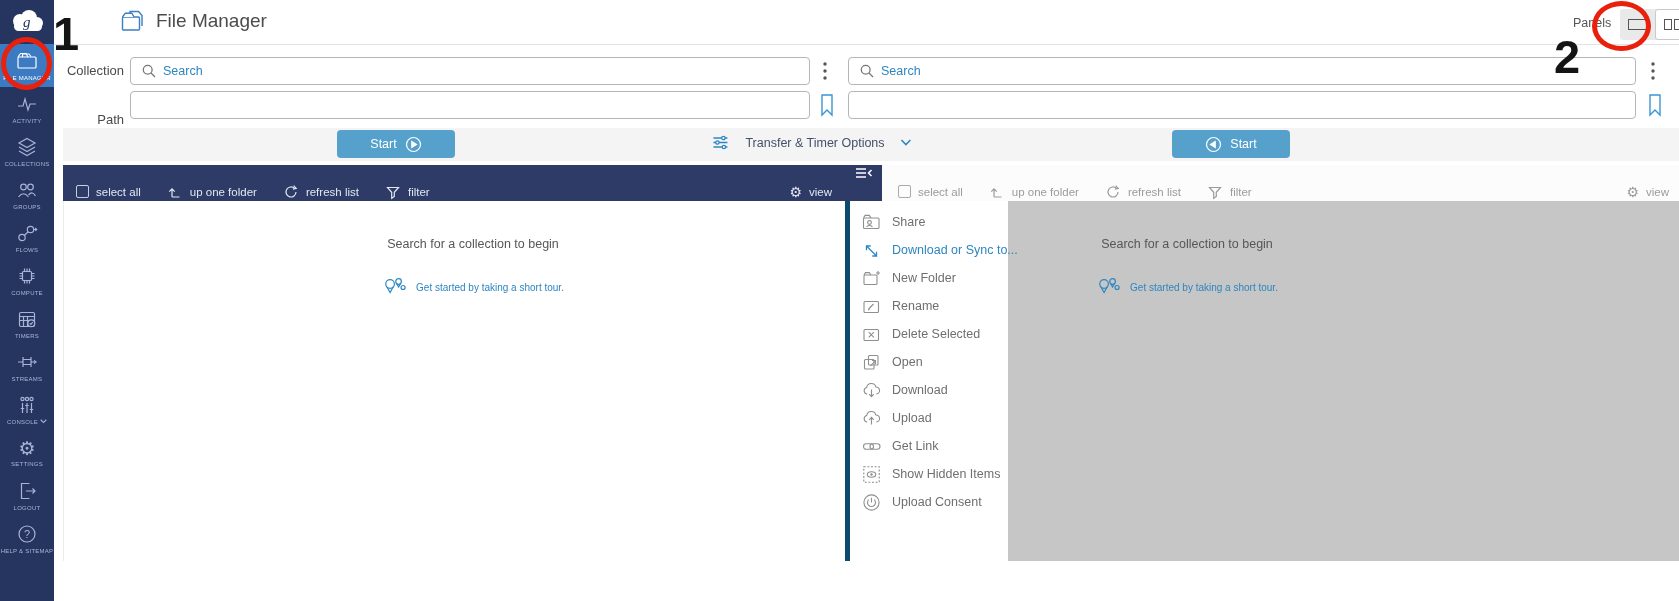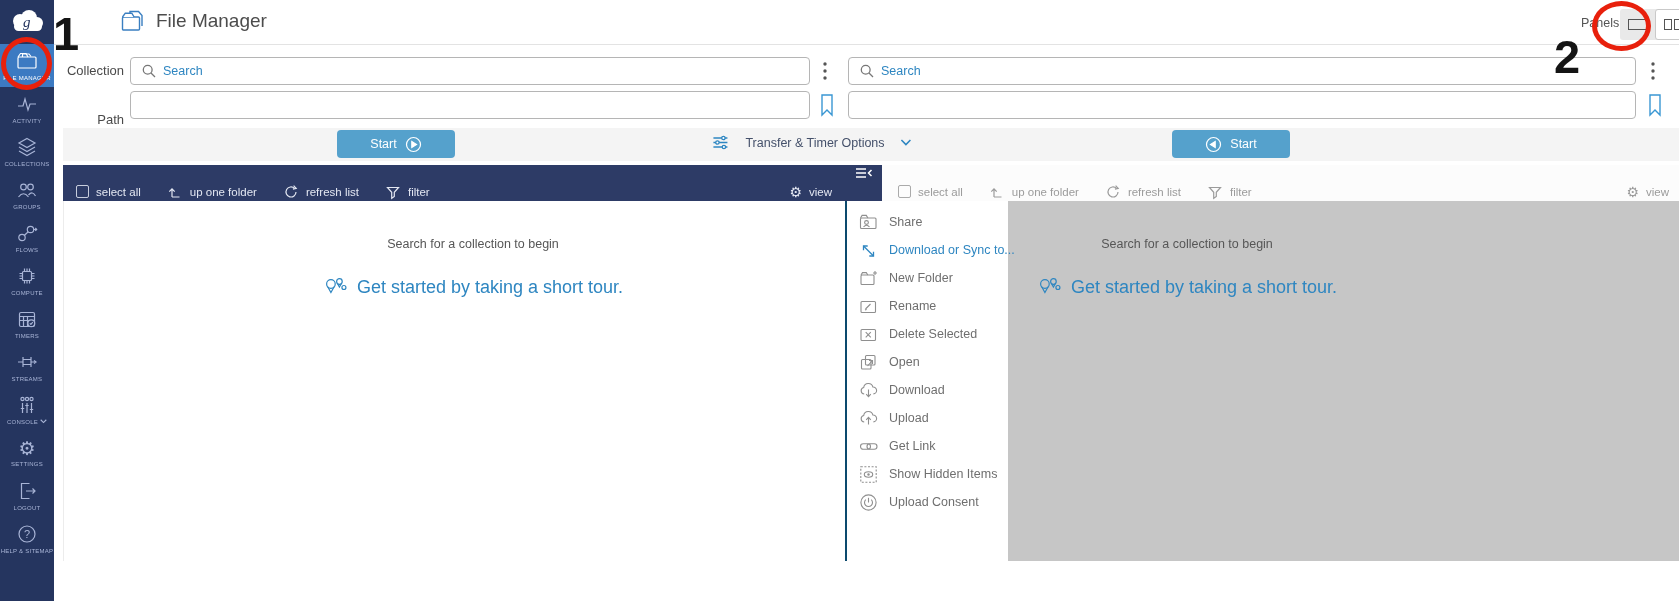--- a/index.html
+++ b/index.html
@@ -14,21 +14,21 @@
   .sb-item.active { background:#3c7ac2; color:#fff; }
   .sb-label { font-size:6px; letter-spacing:.25px; text-align:center; line-height:1.1; white-space:nowrap; }
   .sb-ico { width:22px; height:22px; stroke:currentColor; fill:none; stroke-width:1.2; }
   .gear-char { font-size:19px; line-height:20px; font-family:"DejaVu Sans", sans-serif; }
 
   
   .header { position:absolute; left:54px; top:0; width:1625px; height:45px; background:#fff;
     border-bottom:1px solid #e3e3e3; }
   .hdr-folder { position:absolute; left:66px; top:8px; width:28px; height:26px; stroke:#3a7fc1; fill:#fff; stroke-width:1.4; }
   .hdr-title { position:absolute; left:102px; top:10px; font-size:19px; color:#4c4c4c; }
-  .panels-label { position:absolute; left:1519px; top:16px; font-size:12.5px; color:#555;margin-left:8px; }
+  .panels-label { position:absolute; left:1519px; top:16px; font-size:12.5px; color:#555; }
   .panels-group { position:absolute; left:1566px; top:9px; width:107px; height:31px; background:#e9e9e9;
     border-radius:3px; display:flex; }
   .pbtn { width:35px; height:31px; display:flex; align-items:center; justify-content:center; cursor:pointer; }
   .pbtn.active { background:#fff; border:1px solid #c9c9c9; border-radius:3px; }
   .pg-rect { width:20px; height:11px; border:1.5px solid #555; position:relative; }
   .pg-two { display:flex; gap:2px; }
   .pg-two span { width:8px; height:11px; border:1.5px solid #555; display:block; }
 
   
   .frm-label { position:absolute; width:70px; text-align:right; font-size:13px; color:#4a4a4a; }
@@ -62,27 +62,27 @@
   .tb-ico { width:16px; height:16px; stroke:currentColor; fill:none; stroke-width:1.2; }
   .tb-view { margin-left:auto; margin-right:22px; }
   .tb-right .tb-view { margin-right:10px; }
   .tb-gear { font-size:14px; font-family:"DejaVu Sans", sans-serif; }
   .collapse-ico { width:19px; height:16px; stroke:#fff; fill:none; stroke-width:1.5; margin-right:9px; cursor:pointer; }
 
   
   .content-left { position:absolute; left:63px; top:201px; width:782px; height:360px; background:#fff;
     border-left:1px solid #ececec; }
   .menu-col { position:absolute; left:845px; top:201px; width:163px; height:360px; background:#fff;
-    border-left:2px solid #0c4a6e; padding-top:7px; }
+    border-left:5px solid #0c4a6e; padding-top:7px; }
   .content-right { position:absolute; left:1008px; top:201px; width:671px; height:360px; background:#c6c6c6; }
 
   .empty-title { position:absolute; top:237px; transform:translateX(-50%); font-size:12.5px; color:#565656; white-space:nowrap; }
   .tour-row { position:absolute; top:276px; transform:translateX(-50%); display:flex; align-items:center;
     gap:8px; cursor:pointer; white-space:nowrap; }
-  .tour-row .txt { font-size:18px; color:#2e86c1; }
+  .tour-row .txt { font-size:10px; color:#2e86c1; }
   .tour-ico { width:26px; height:22px; stroke:#2e86c1; fill:none; stroke-width:1.2; }
 
   
   .menu-item { height:28px; display:flex; align-items:center; gap:11px; padding-left:12px; cursor:pointer; }
   .menu-item .m-ico { width:19px; height:19px; stroke:#8f8f8f; fill:none; stroke-width:1.1; flex:none; }
   .menu-item .m-lbl { font-size:12.5px; color:#6f6f6f; white-space:nowrap; }
   .menu-item.active .m-ico { stroke:#2e86c1; stroke-width:1.3; }
   .menu-item.active .m-lbl { color:#2e86c1; }
 
   

